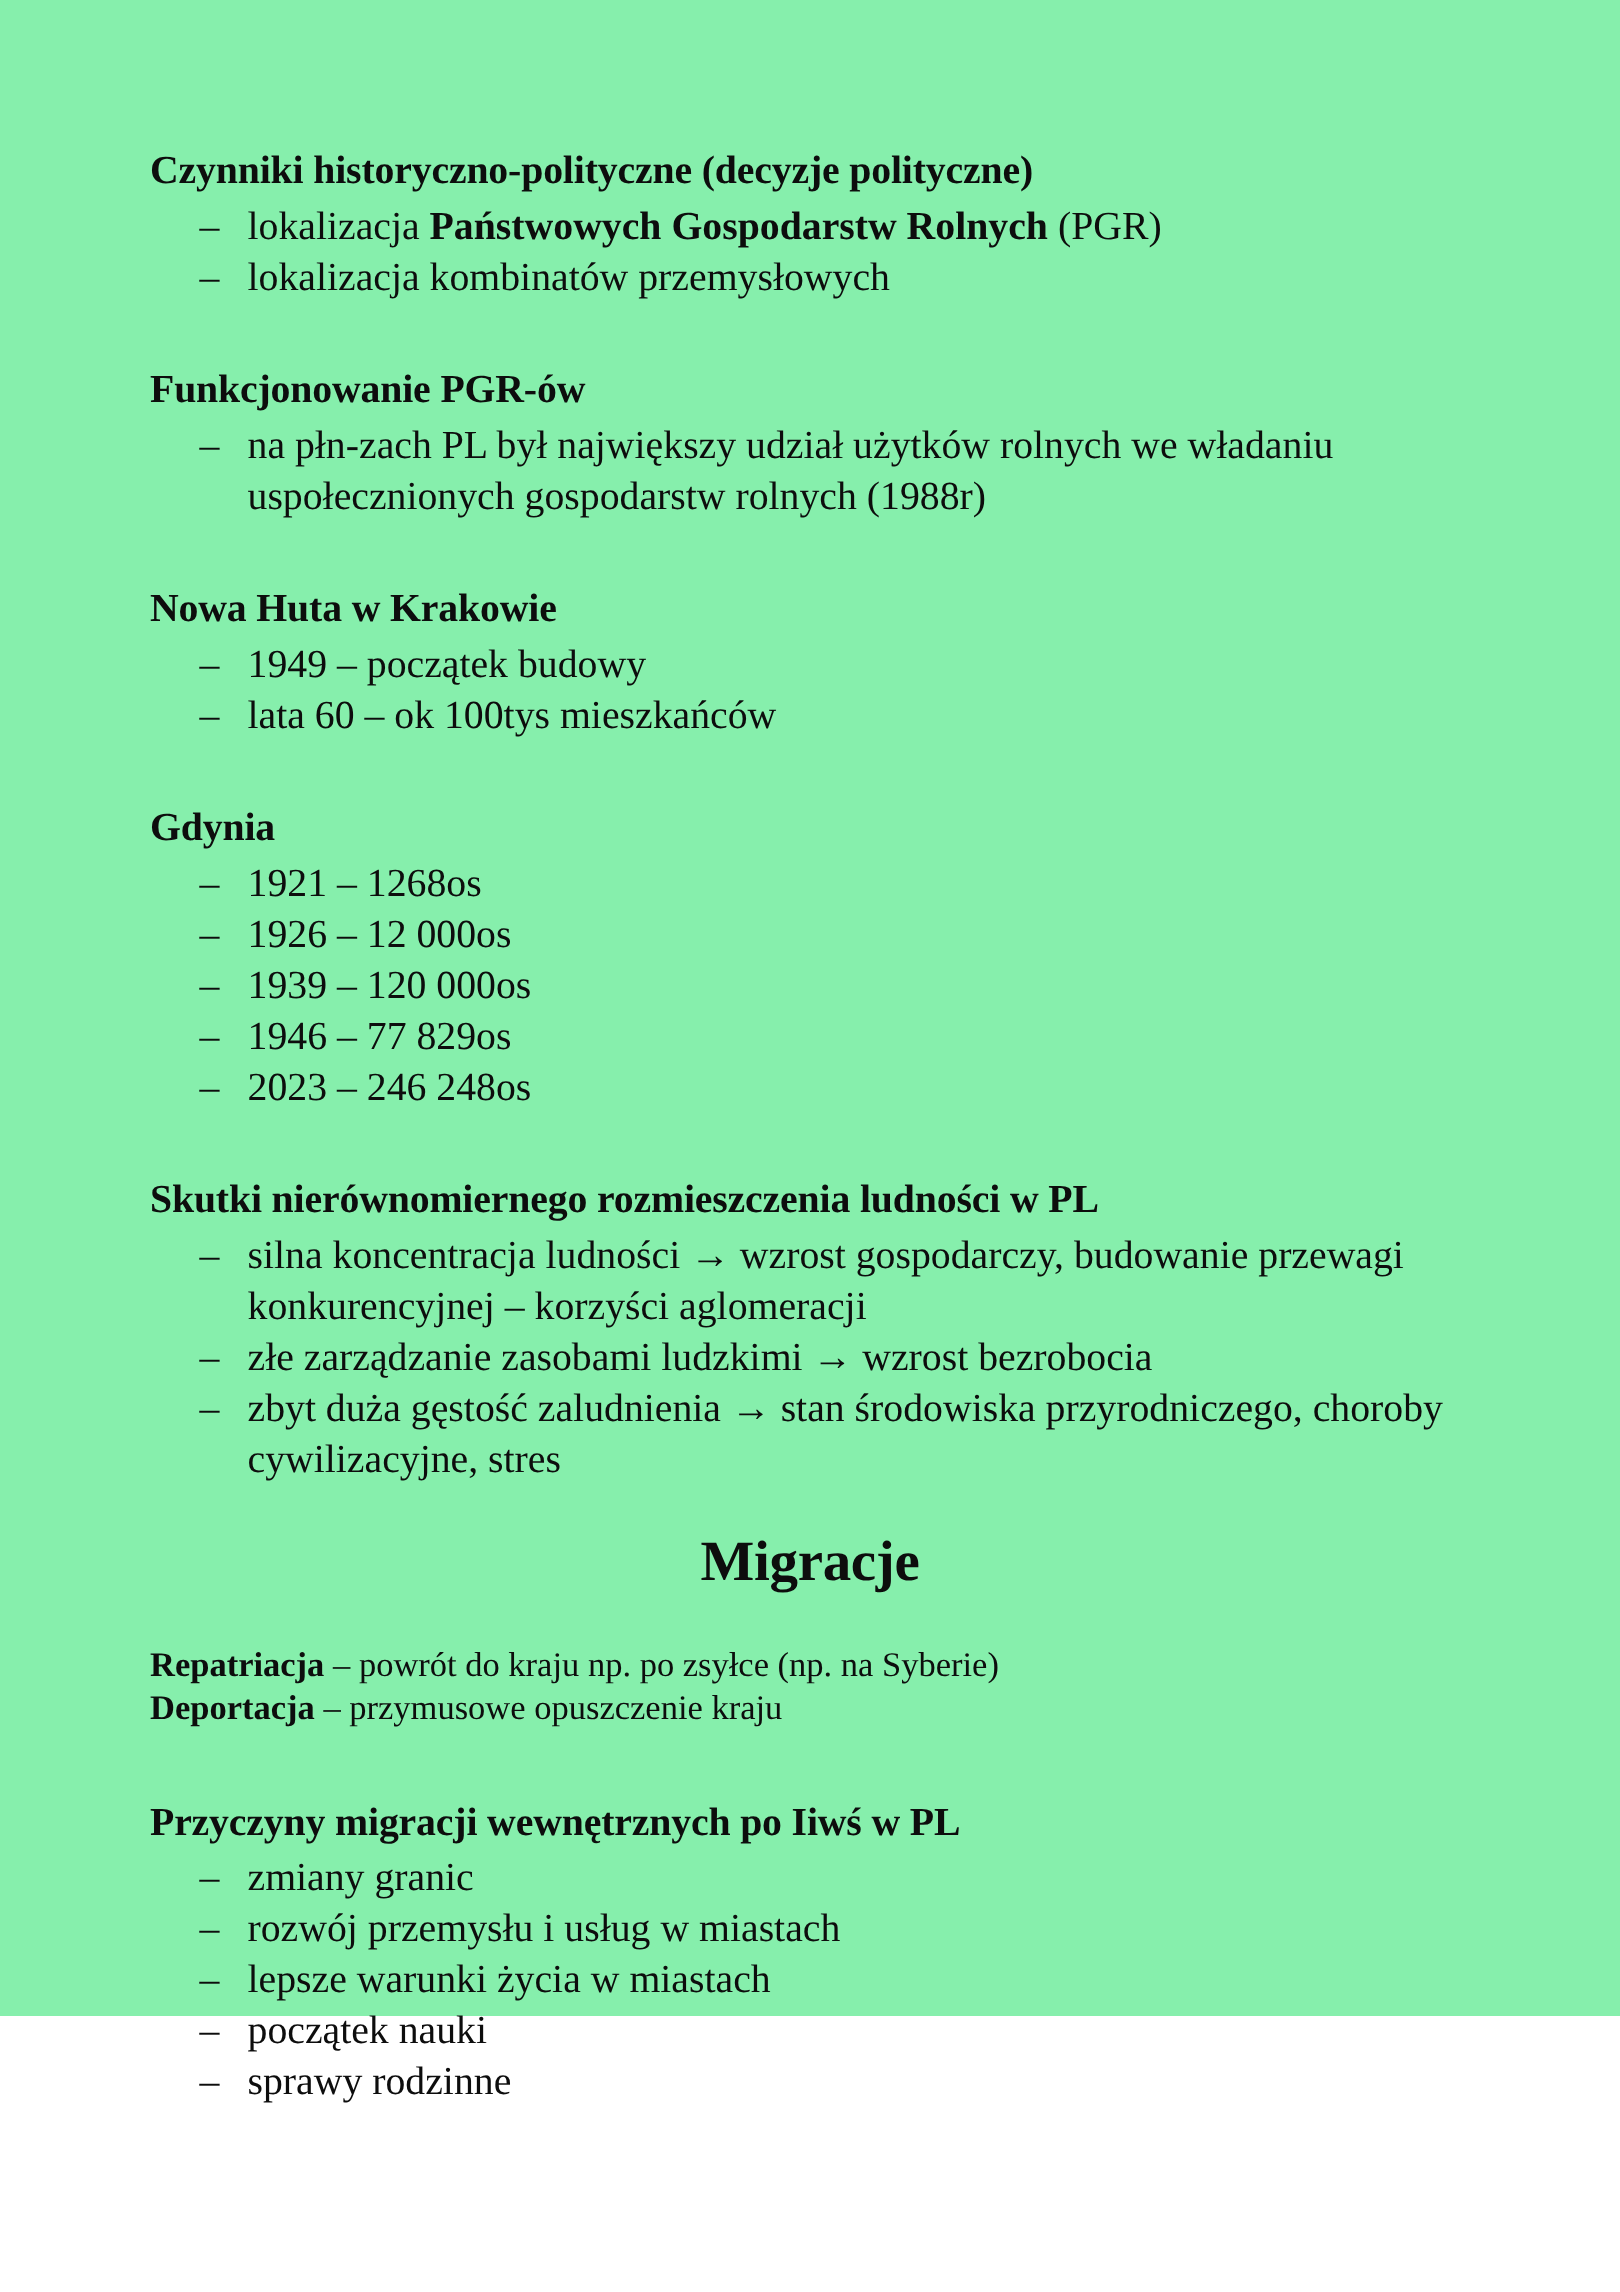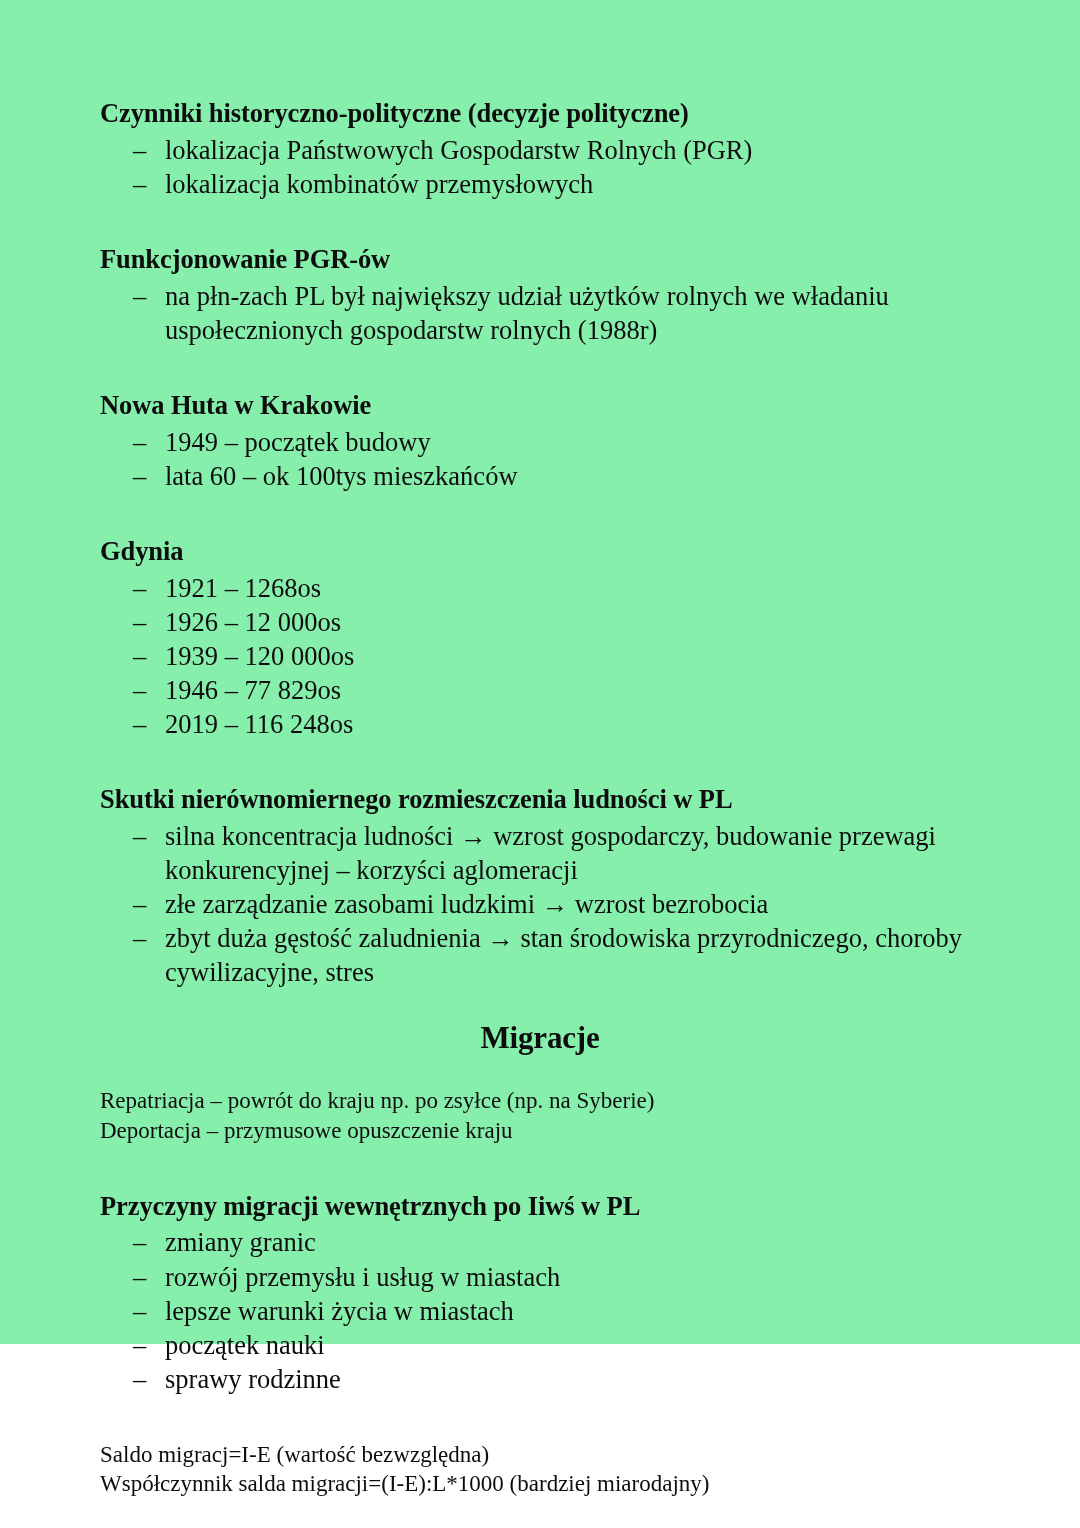--- a/index.html
+++ b/index.html
@@ -58,26 +58,26 @@
     line-height: 1.285;
     margin: 0;
   }
   ul.bullets > li .dash {
     position: absolute;
     left: 33px;
     top: 0;
     font-size: 26.5px;
     line-height: 1.285;
   }
-  .bold { font-weight: normal; }
+  .bold { font-weight: bold; }
 
   
   .main-title {
     text-align: center;
-    font-size: 31px;
+    font-size: 38px;
     font-weight: bold;
     line-height: 1.2;
     margin: 30px 0 0 0;
     letter-spacing: -0.2px;
   }
 
   
   .deflines {
     margin: 0;
   }
@@ -155,21 +155,21 @@
         <li>
           <span class="dash">–</span>
           <span>1939 – 120 000os</span>
         </li>
         <li>
           <span class="dash">–</span>
           <span>1946 – 77 829os</span>
         </li>
         <li>
           <span class="dash">–</span>
-          <span>2019 – 116 248os</span>
+          <span>2023 – 246 248os</span>
         </li>
       </ul>
     </div>
 
     <div class="spacer-sm"></div>
 
     <div class="block tight">
       <h2 class="section-heading">Skutki nierównomiernego rozmieszczenia ludności w PL</h2>
       <ul class="bullets">
         <li>
@@ -223,23 +223,15 @@
         </li>
         <li>
           <span class="dash">–</span>
           <span>sprawy rodzinne</span>
         </li>
       </ul>
     </div>
 
     <div class="spacer-lg"></div>
 
-    <div class="deflines">
-      <p class="defline">
-        <span class="bold">Saldo migracj</span><span>=I-E (wartość bezwzględna)</span>
-      </p>
-      <p class="defline">
-        <span class="bold">Współczynnik salda migracji</span><span>=(I-E):L*1000 (bardziej miarodajny)</span>
-      </p>
-    </div>
 
   </div>
 </div>
 
 </body></html>

